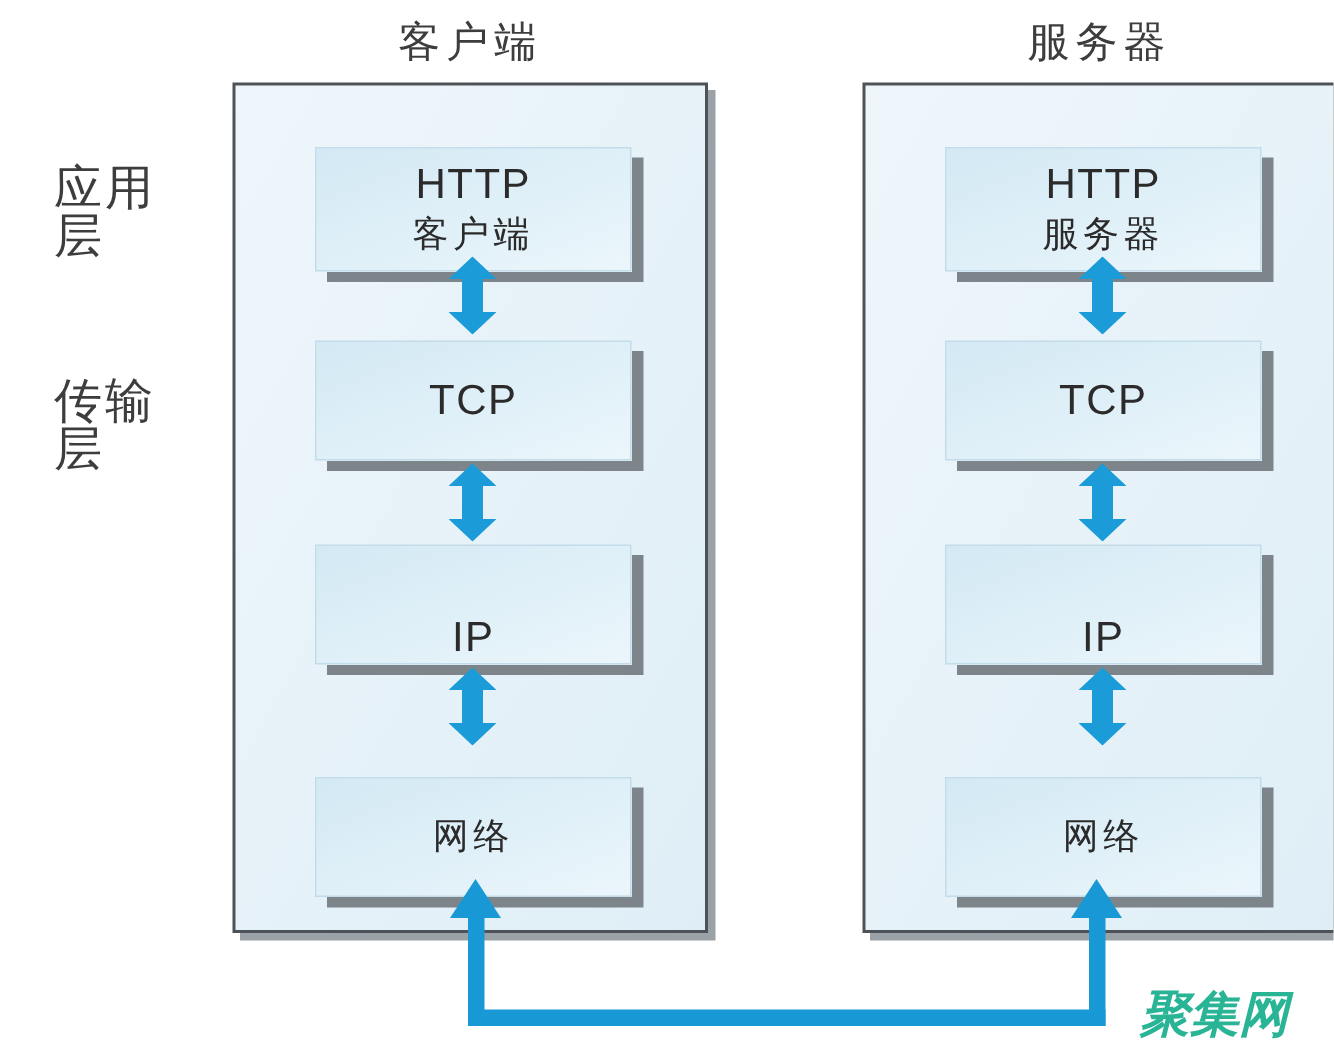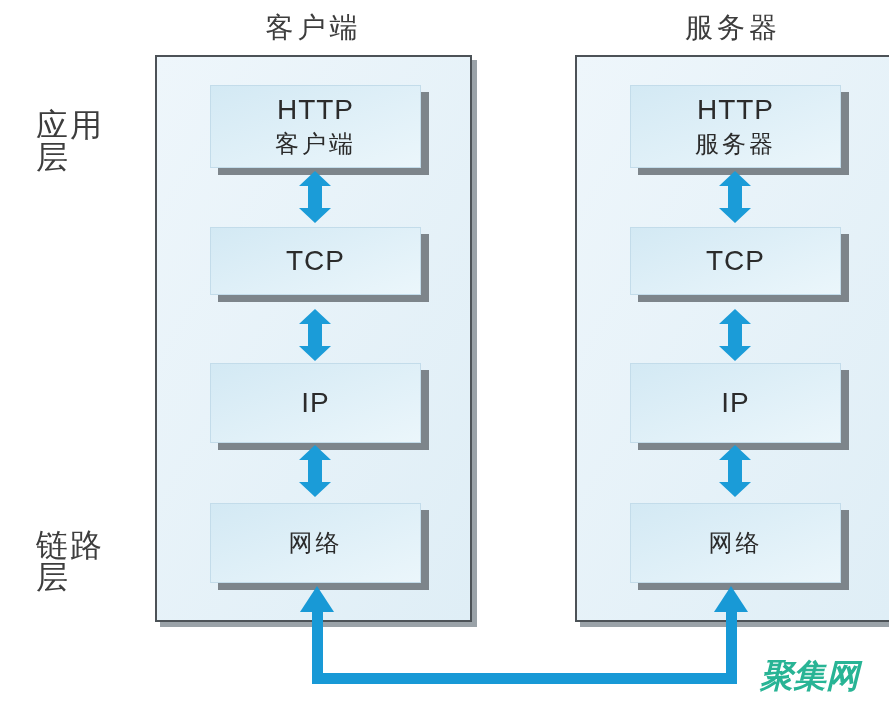--- a/index.html
+++ b/index.html
@@ -28,24 +28,24 @@
   .panel-server{left:547px;width:316px;}
 
   .box{position:absolute;width:211px;display:flex;flex-direction:column;justify-content:center;
     align-items:center;background:linear-gradient(160deg,var(--box-fill-1) 0%,var(--box-fill-2) 100%);
     border:1px solid #c3dcea;box-shadow:8px 7px 0 0 var(--box-shadow);
     color:var(--text-dark);z-index:2;}
   .box .en{font-size:28px;letter-spacing:1px;line-height:34px;}
   .box .cn{font-size:24px;letter-spacing:3px;line-height:34px;}
   .col-client .box{left:182px;}
   .col-server .box{left:602px;}
-  .box-1{top:85px;height:83px;}
-  .box-2{top:227px;height:68px;}
-  .box-3{top:363px;height:80px;}
-  .box-4{top:503px;height:80px;}
+  .box-1{top:98px;height:83px;}
+  .box-2{top:227px;height:80px;}
+  .box-3{top:363px;height:80px;justify-content:flex-end;}
+  .box-4{top:518px;height:80px;}
 
   .dbl-arrow{position:absolute;width:32px;height:52px;z-index:3;}
   .dbl-arrow polygon{fill:var(--arrow-blue);}
   .col-client .dbl-arrow{left:271px;}
   .col-server .dbl-arrow{left:691px;}
   .gap-1{top:171px;} .gap-2{top:309px;} .gap-3{top:445px;}
 
   .conn{position:absolute;background:var(--connector-blue);z-index:4;}
   .conn-vert{width:11px;top:610px;height:74px;}
   .conn-vert-left{left:284px;}
@@ -63,21 +63,21 @@
 </style>
 </head>
 <body>
 
 <div class="canvas">
 
   <div class="col-title title-client">客户端</div>
   <div class="col-title title-server">服务器</div>
 
   <div class="layer-label" style="top:109px">应用层</div>
-  <div class="layer-label" style="top:529px">链路层</div>
+  <div class="layer-label" style="top:251px">传输层</div>
 
   <div class="panel panel-client"></div>
   <div class="panel panel-server"></div>
 
   <div class="col-client">
     <div class="box box-1">
       <span class="en">HTTP</span>
       <span class="cn">客户端</span>
     </div>
     <svg class="dbl-arrow gap-1" viewBox="0 0 32 52">

